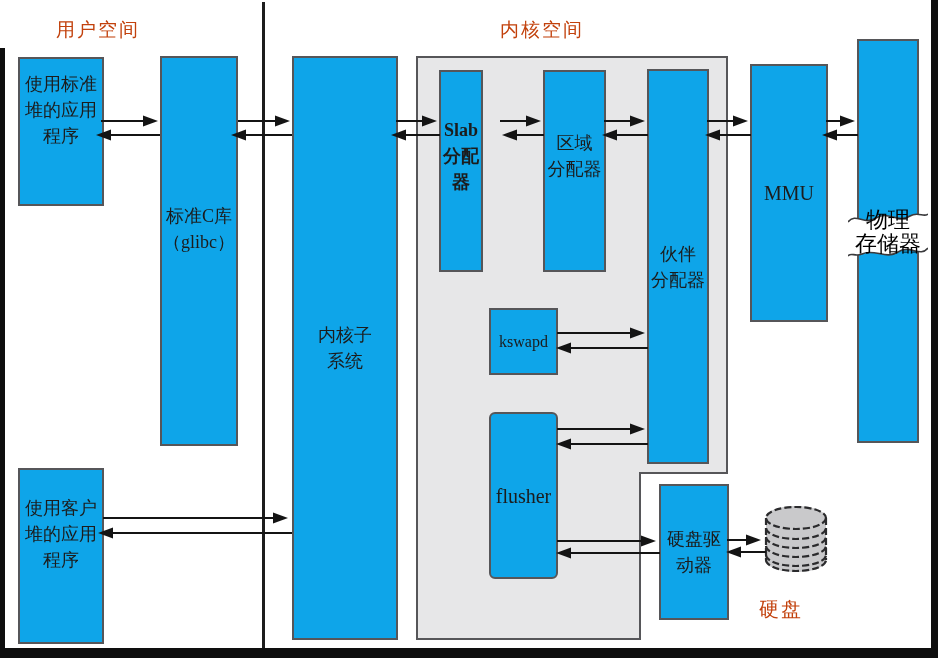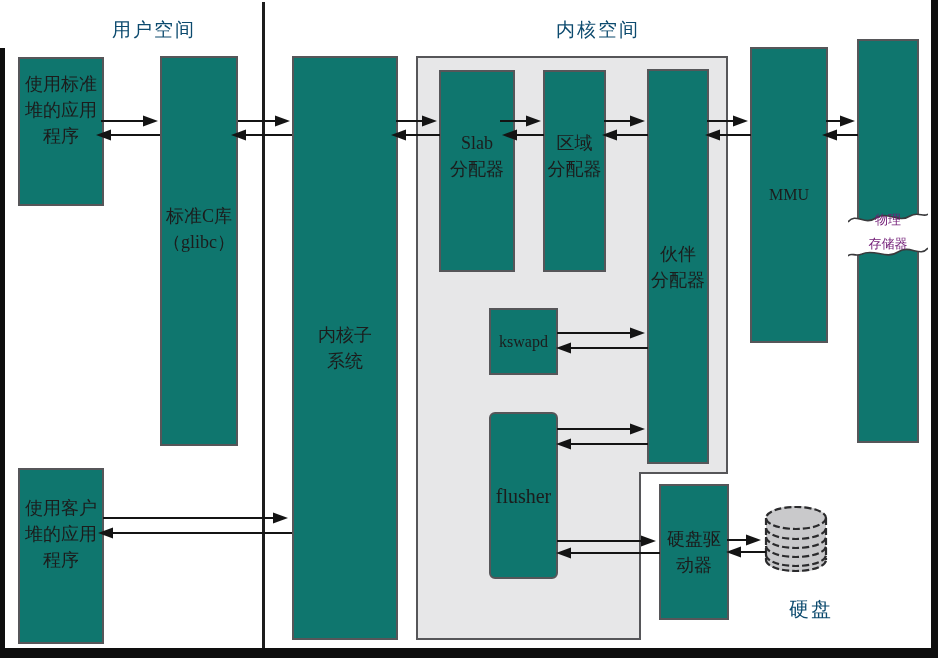--- a/index.html
+++ b/index.html
@@ -7,58 +7,58 @@
     position:relative;width:938px;height:658px;background:#ffffff;overflow:hidden;
     font-family:"Liberation Serif","DejaVu Serif",serif;color:#1c1c1c;
   }
   .frame{position:absolute;background:#0e0e0e;z-index:9;}
   #frame-left{left:0;top:48px;width:5px;height:610px;}
   #frame-right{left:931px;top:0;width:7px;height:658px;}
   #frame-bottom{left:0;top:648px;width:938px;height:10px;}
   #divider{position:absolute;left:262px;top:2px;width:3px;height:646px;background:#1d1d1d;z-index:2;}
 
   .box{
-    position:absolute;box-sizing:border-box;background:#0f766e;border:2px solid #565659;
+    position:absolute;box-sizing:border-box;background:#0ea5e9;border:2px solid #565659;
     display:flex;align-items:center;justify-content:center;text-align:center;
     white-space:pre-line;font-size:18px;line-height:26px;z-index:3;
   }
   .container{position:absolute;box-sizing:border-box;background:#e7e7e8;border:2px solid #565659;z-index:1;}
   #vm-container-lower{border-top:none;z-index:1;}
 
   #app1{left:18px;top:57px;width:86px;height:149px;}
   #glibc{left:160px;top:56px;width:78px;height:390px;}
   #kernel-subsystem{left:292px;top:56px;width:106px;height:584px;}
   #vm-container-upper{left:416px;top:56px;width:312px;height:418px;}
   #vm-container-lower{left:416px;top:472px;width:225px;height:168px;}
-  #slab{left:439px;top:70px;width:76px;height:202px;}
+  #slab{left:439px;top:70px;width:44px;height:202px;font-weight:bold;}
   #zone{left:543px;top:70px;width:63px;height:202px;}
   #buddy{left:647px;top:69px;width:62px;height:395px;}
-  #mmu{left:750px;top:47px;width:78px;height:296px;font-size:16px;}
+  #mmu{left:750px;top:64px;width:78px;height:258px;font-size:20px;}
   #physmem{left:857px;top:39px;width:62px;height:404px;}
   #kswapd{left:489px;top:308px;width:69px;height:67px;font-size:16px;}
   #flusher{left:489px;top:412px;width:69px;height:167px;font-size:20px;border-radius:6px;}
   #disk-driver{left:659px;top:484px;width:70px;height:136px;}
   #app2{left:18px;top:468px;width:86px;height:176px;}
 
   .shift-up-lg span{transform:translateY(-22px);display:block;}
   .shift-up-md span{transform:translateY(-15px);display:block;}
 
   .floating-label{
-    position:absolute;z-index:4;text-align:right;white-space:pre-line;
-    font-size:19px;letter-spacing:2px;color:#0c4a6e;
+    position:absolute;z-index:4;text-align:left;white-space:pre-line;
+    font-size:19px;letter-spacing:2px;color:#c2410c;
   }
   #user-space-label{left:56px;top:17px;width:140px;}
   #kernel-space-label{left:500px;top:17px;width:140px;}
   #vm-subsystem-label{left:455px;top:604px;width:150px;font-size:18px;}
   #disk-label{left:759px;top:596px;width:74px;font-size:20px;}
 
   #tear-svg{position:absolute;left:848px;top:202px;z-index:4;}
   #tear-text{
     position:absolute;left:848px;top:208px;width:80px;z-index:5;text-align:center;
-    font-size:13px;line-height:24px;white-space:pre-line;color:#701a75;
+    font-size:22px;line-height:24px;white-space:pre-line;color:#000000;
   }
   #disk-svg{position:absolute;left:762px;top:503px;z-index:3;}
   #arrows{position:absolute;left:0;top:0;z-index:6;pointer-events:none;}
 </style>
 </head>
 <body>
 
 <div id="stage">
 
   <div id="divider"></div>

